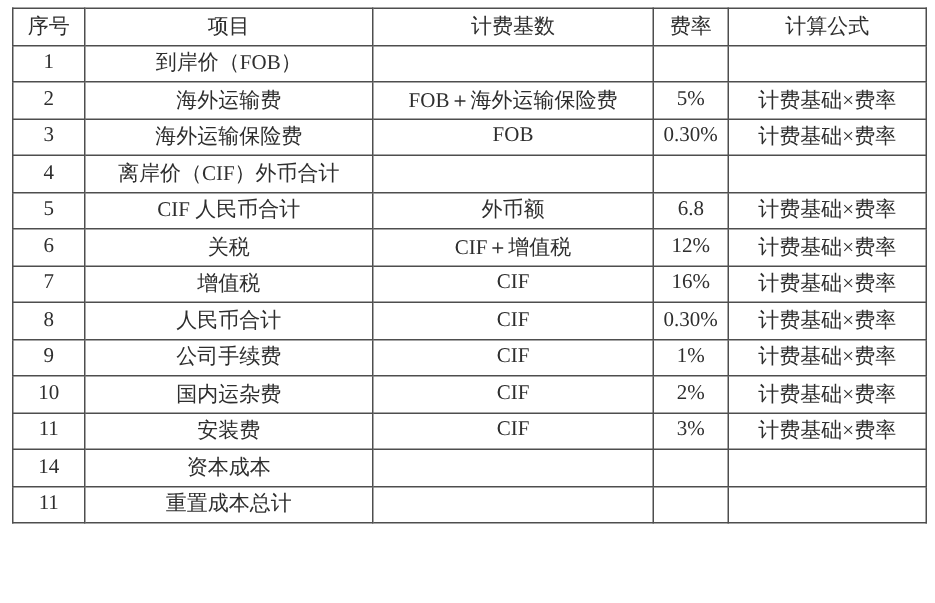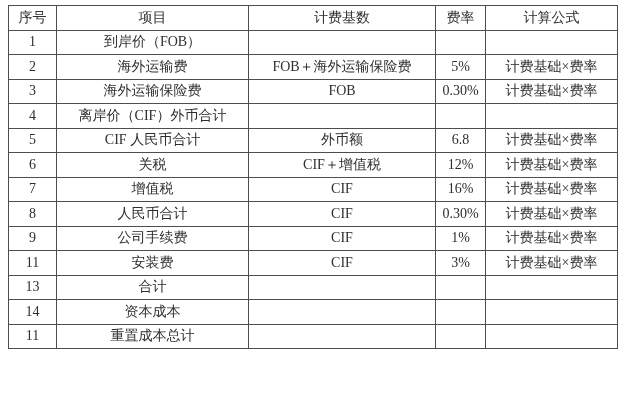--- a/index.html
+++ b/index.html
@@ -127,37 +127,37 @@
         </tr>
 
         <tr>
           <td>9</td>
           <td>公司手续费</td>
           <td>CIF</td>
           <td>1%</td>
           <td>计费基础×费率</td>
         </tr>
 
+        <tr>
+          <td>10</td>
+          <td>国内运杂费</td>
+          <td>CIF</td>
+          <td>2%</td>
+          <td>计费基础×费率</td>
+        </tr>
 
         <tr>
           <td>11</td>
           <td>安装费</td>
           <td>CIF</td>
           <td>3%</td>
           <td>计费基础×费率</td>
         </tr>
 
 
-        <tr>
-          <td>13</td>
-          <td>合计</td>
-          <td></td>
-          <td></td>
-          <td></td>
-        </tr>
 
         <tr>
           <td>14</td>
           <td>资本成本</td>
           <td></td>
           <td></td>
           <td></td>
         </tr>
 
         <tr>

